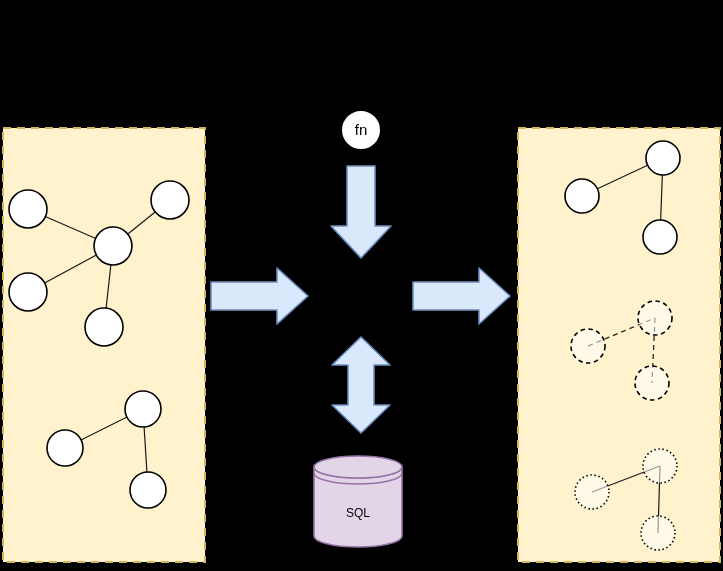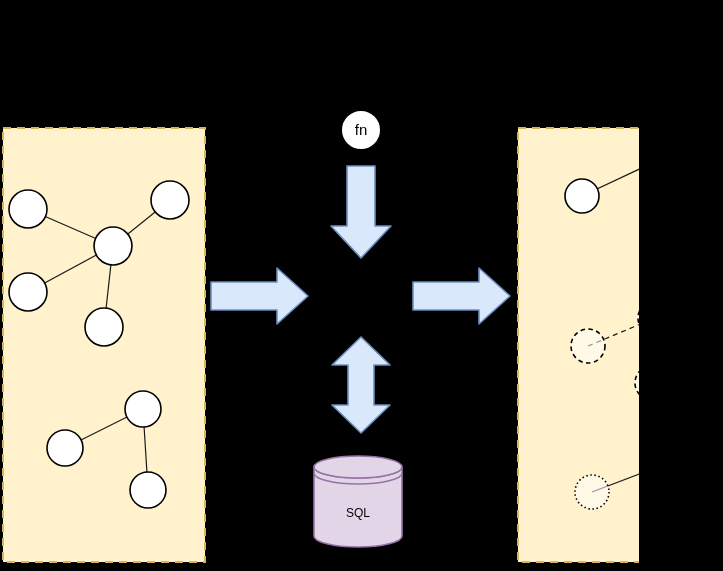--- a/index.html
+++ b/index.html
@@ -1,18 +1,18 @@
 <!DOCTYPE html>
 <html style="--background: #000000; --panel-fill: #FFF2CC; --panel-border: #D6B656; --arrow-fill: #DAE8FC; --arrow-stroke: #6C8EBF; --node-fill: #FFFFFF; --node-stroke: #000000; --edge-stroke: #1A1A1A; --database-fill: #E1D5E7; --database-stroke: #9673A6;"><head>
 <meta charset="utf-8">
 <style>
   html, body { margin: 0; padding: 0; background: #000; }
   .stage {
     position: relative;
-    width: 639px;
+    width: 723px;
     height: 571px;
     background: var(--background, #000);
     font-family: "Liberation Sans", sans-serif;
     overflow: hidden;
   }
   svg { display: block; }
 
   .bg          { fill: var(--background, #000); }
   .panel       { fill: var(--panel-fill, #FFF2CC); stroke: var(--panel-border, #D6B656);
                  stroke-width: 2; stroke-dasharray: 8 6; }

